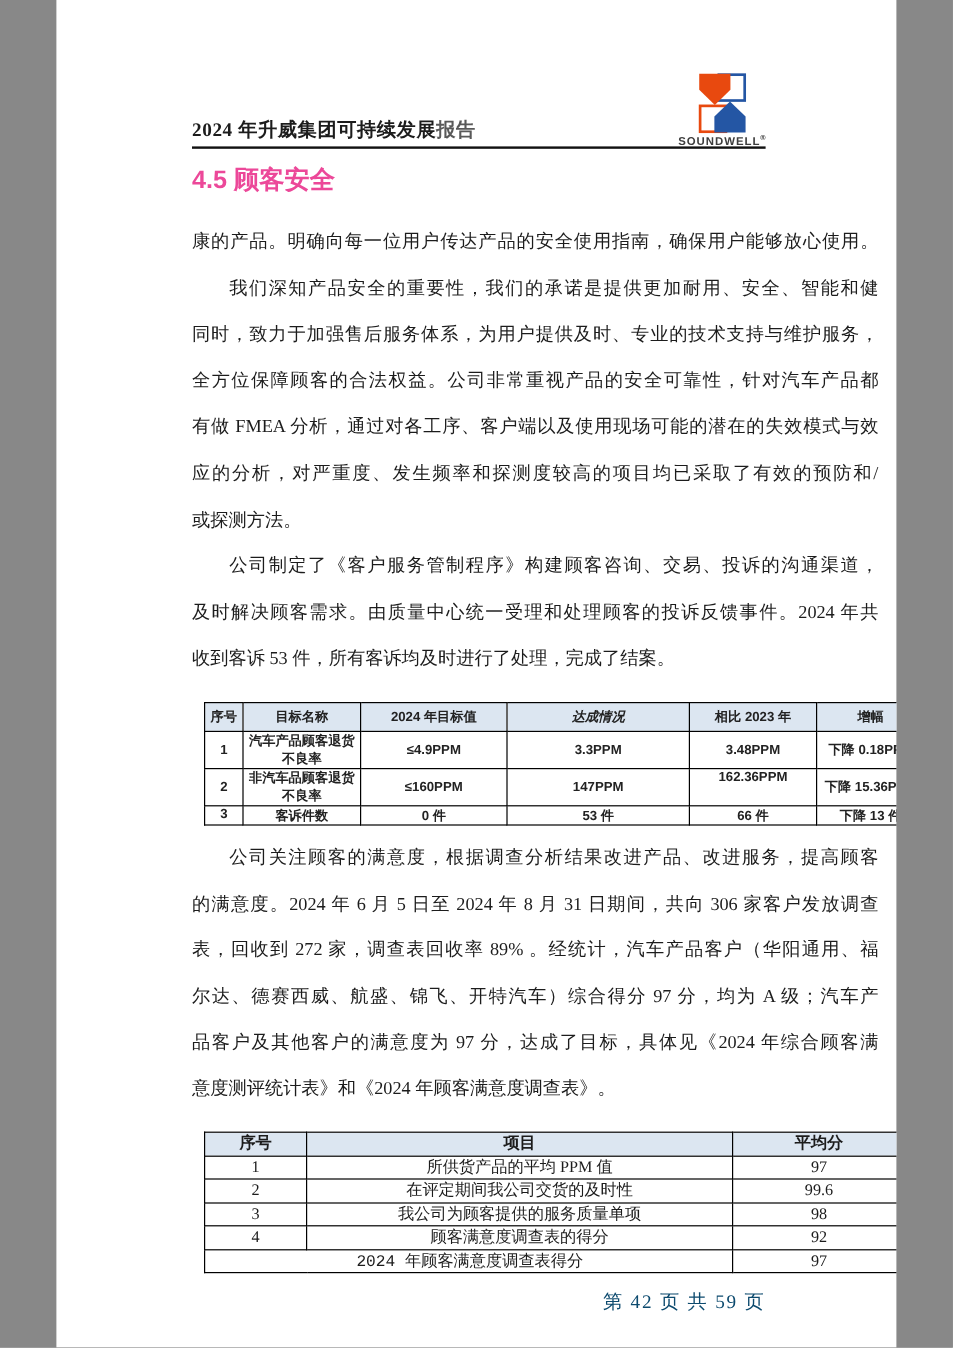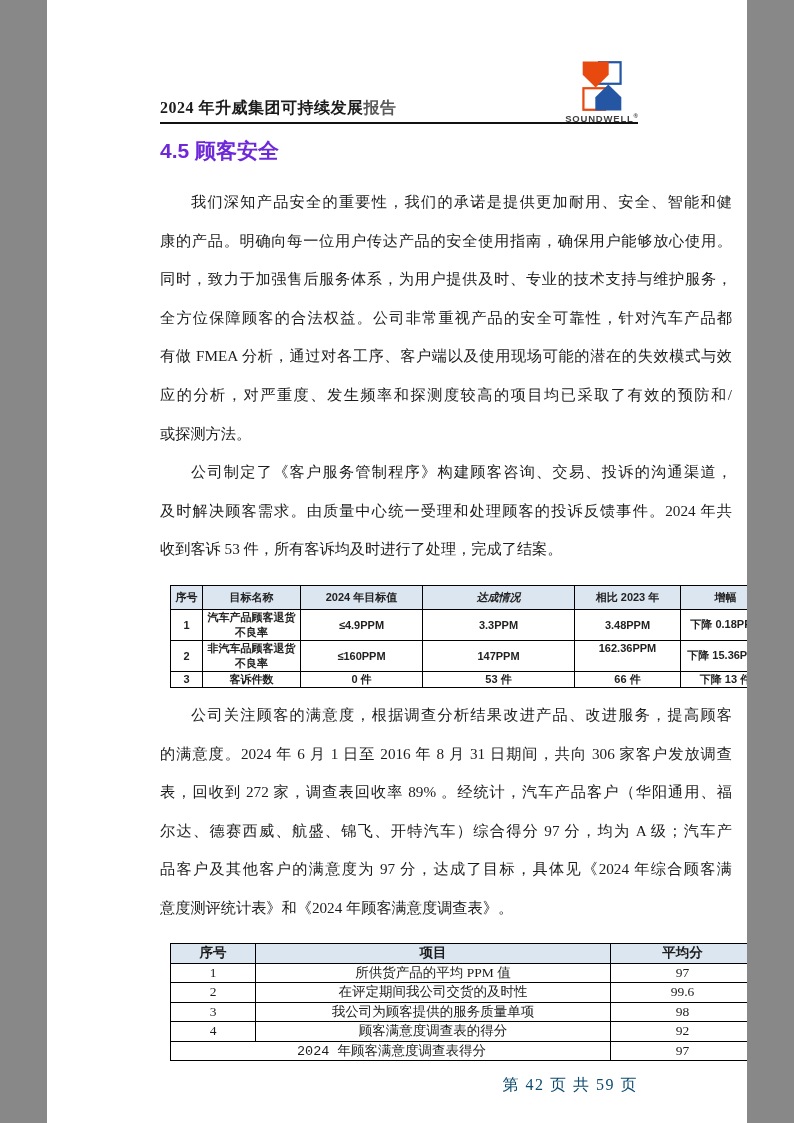--- a/index.html
+++ b/index.html
@@ -35,21 +35,21 @@
   .logo-text {
     font-family:"Liberation Sans","DejaVu Sans",sans-serif;
     font-size:9.5px; font-weight:bold; color:#3d3d3d;
     letter-spacing:0.8px; white-space:nowrap; position:relative;
   }
   .logo-text .reg { font-size:6px; position:relative; top:-4px; }
   
   h1 {
     margin-top:12px;
     font-family:"Liberation Sans","DejaVu Sans",sans-serif;
-    font-size:21px; line-height:30px; font-weight:bold; color:#6d28d9;
+    font-size:21px; line-height:30px; font-weight:bold; color:#ec4899;
   }
   
   .paragraph { margin-top:0; }
   .paragraph.p1 { margin-top:17px; }
   .paragraph.p3 { margin-top:8px; }
   .line {
     font-size:15.2px; line-height:38.6px;
     white-space:nowrap;
     text-align:justify; text-align-last:justify;
     width:572px;
@@ -104,22 +104,22 @@
         <path fill="#e8490f" d="M6,2 L41,2 L41,20 L23.5,37 L6,20 Z"></path>
         <path fill="#2456a4" d="M58,68 L23,68 L23,50 L40.5,33 L58,50 Z"></path>
       </svg>
       <div class="logo-text"><span>SOUNDWELL</span><span class="reg">®</span></div>
     </div>
   </header>
 
   <h1>4.5 顾客安全</h1>
 
   <div class="paragraph p1">
+      <div class="line">康的产品。明确向每一位用户传达产品的安全使用指南，确保用户能够放心使用。</div>
       <div class="line first">我们深知产品安全的重要性，我们的承诺是提供更加耐用、安全、智能和健</div>
-      <div class="line">康的产品。明确向每一位用户传达产品的安全使用指南，确保用户能够放心使用。</div>
       <div class="line">同时，致力于加强售后服务体系，为用户提供及时、专业的技术支持与维护服务，</div>
       <div class="line">全方位保障顾客的合法权益。公司非常重视产品的安全可靠性，针对汽车产品都</div>
       <div class="line">有做 FMEA 分析，通过对各工序、客户端以及使用现场可能的潜在的失效模式与效</div>
       <div class="line">应的分析，对严重度、发生频率和探测度较高的项目均已采取了有效的预防和/</div>
       <div class="line last">或探测方法。</div>
     </div>
   <div class="paragraph p2">
       <div class="line first">公司制定了《客户服务管制程序》构建顾客咨询、交易、投诉的沟通渠道，</div>
       <div class="line">及时解决顾客需求。由质量中心统一受理和处理顾客的投诉反馈事件。2024 年共</div>
       <div class="line last">收到客诉 53 件，所有客诉均及时进行了处理，完成了结案。</div>
@@ -159,21 +159,21 @@
           <td>0 件</td>
           <td>53 件</td>
           <td>66 件</td>
           <td>下降 13 件</td>
         </tr>
       </tbody>
     </table>
 
   <div class="paragraph p3">
       <div class="line first">公司关注顾客的满意度，根据调查分析结果改进产品、改进服务，提高顾客</div>
-      <div class="line">的满意度。2024 年 6 月 1 日至 2016 年 8 月 31 日期间，共向 306 家客户发放调查</div>
+      <div class="line">的满意度。2024 年 6 月 5 日至 2024 年 8 月 31 日期间，共向 306 家客户发放调查</div>
       <div class="line">表，回收到 272 家，调查表回收率 89% 。经统计，汽车产品客户（华阳通用、福</div>
       <div class="line">尔达、德赛西威、航盛、锦飞、开特汽车）综合得分 97 分，均为 A 级；汽车产</div>
       <div class="line">品客户及其他客户的满意度为 97 分，达成了目标，具体见《2024 年综合顾客满</div>
       <div class="line last">意度测评统计表》和《2024 年顾客满意度调查表》。</div>
     </div>
 
   <table class="t2">
       <thead>
         <tr>
           <th>序号</th>

